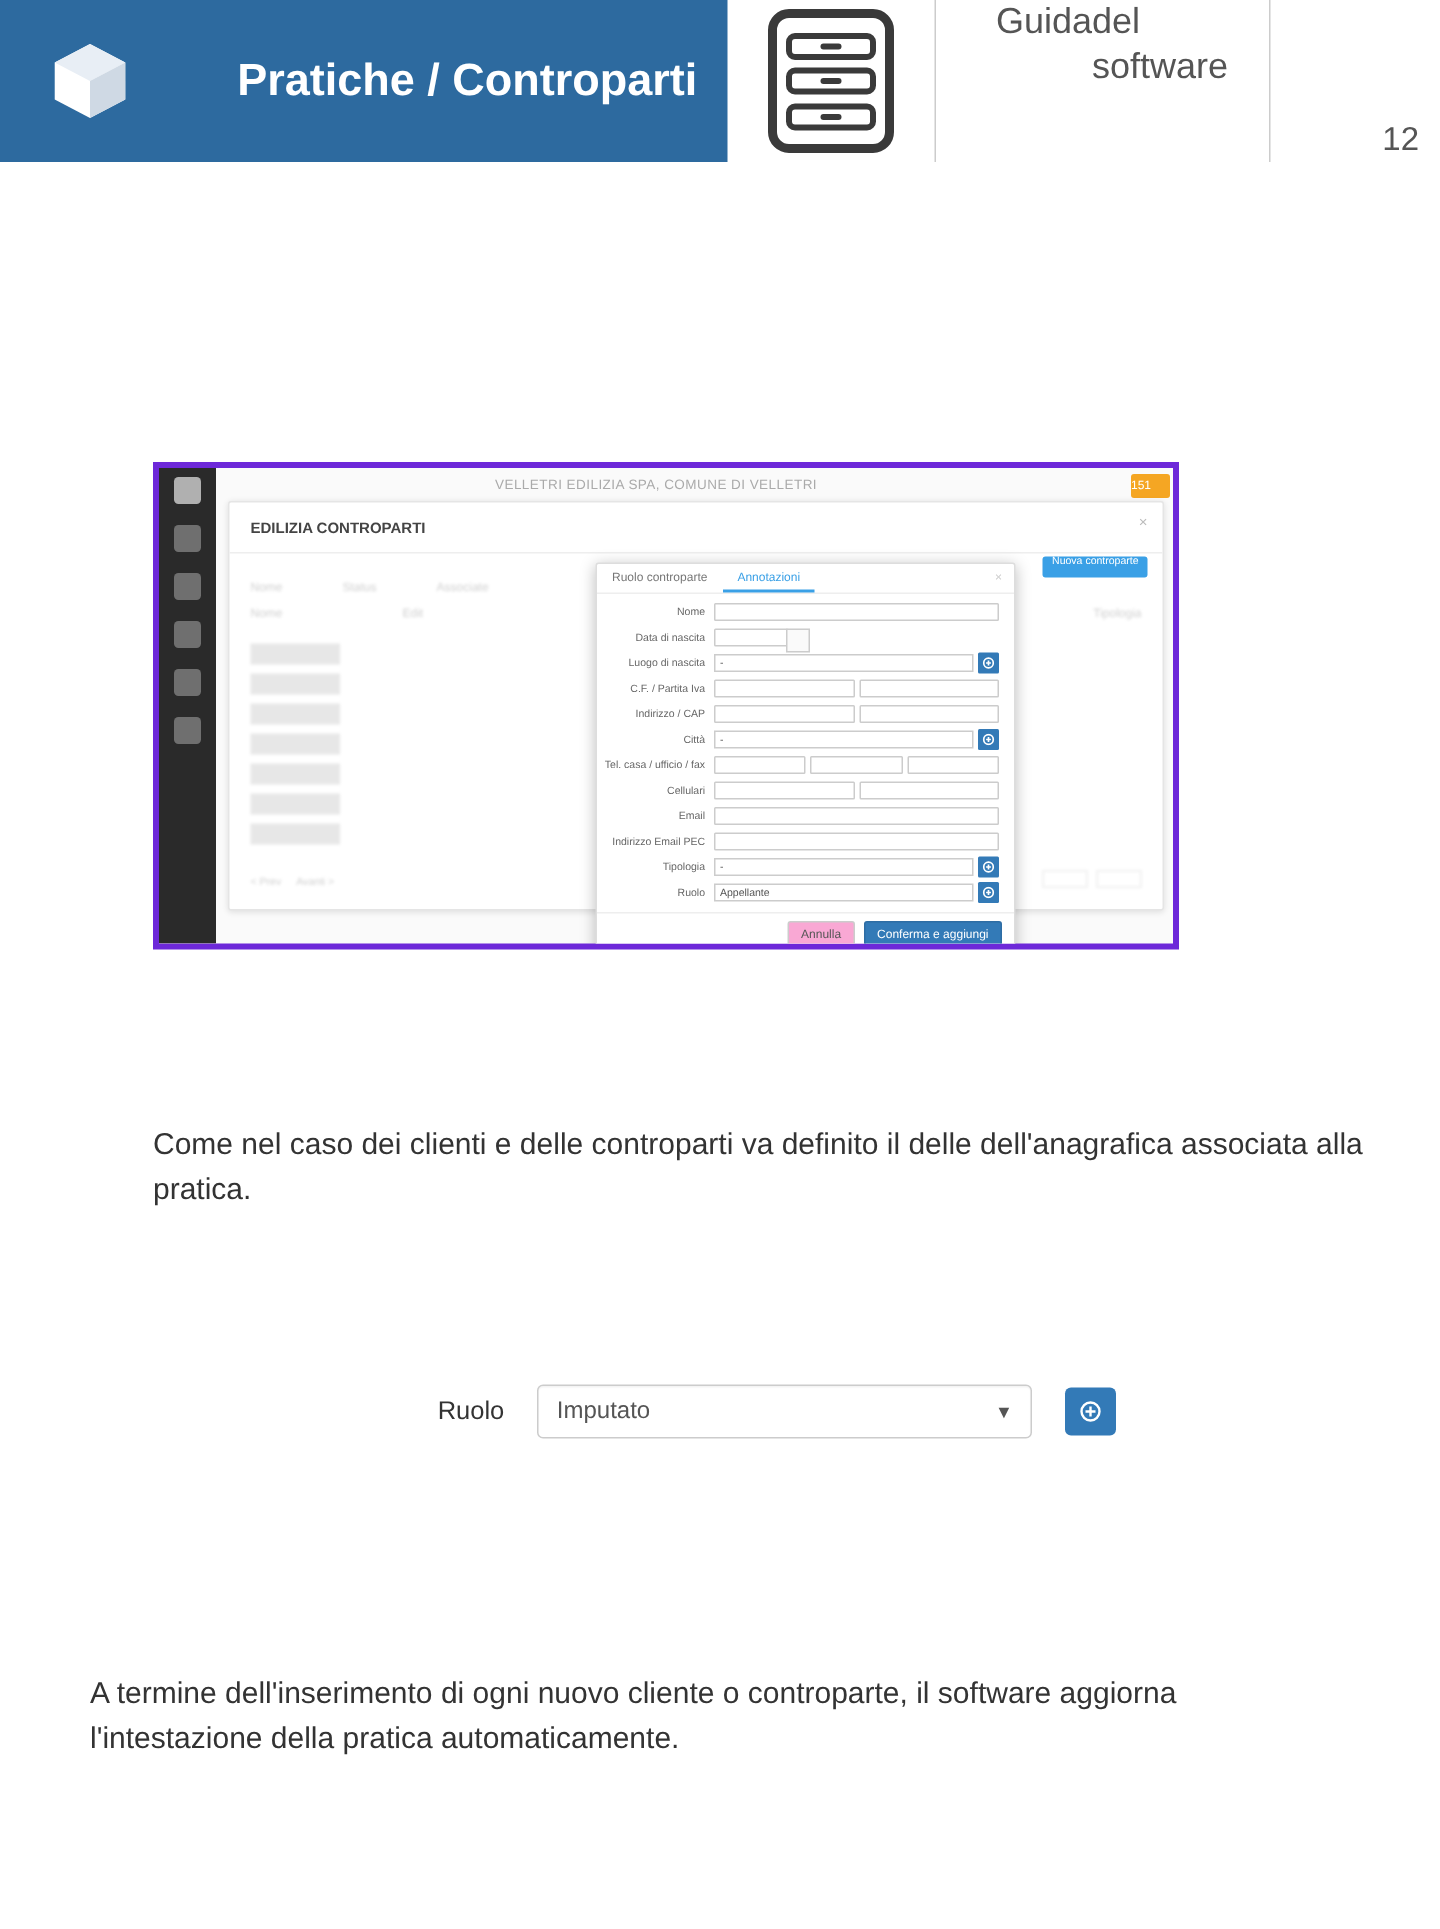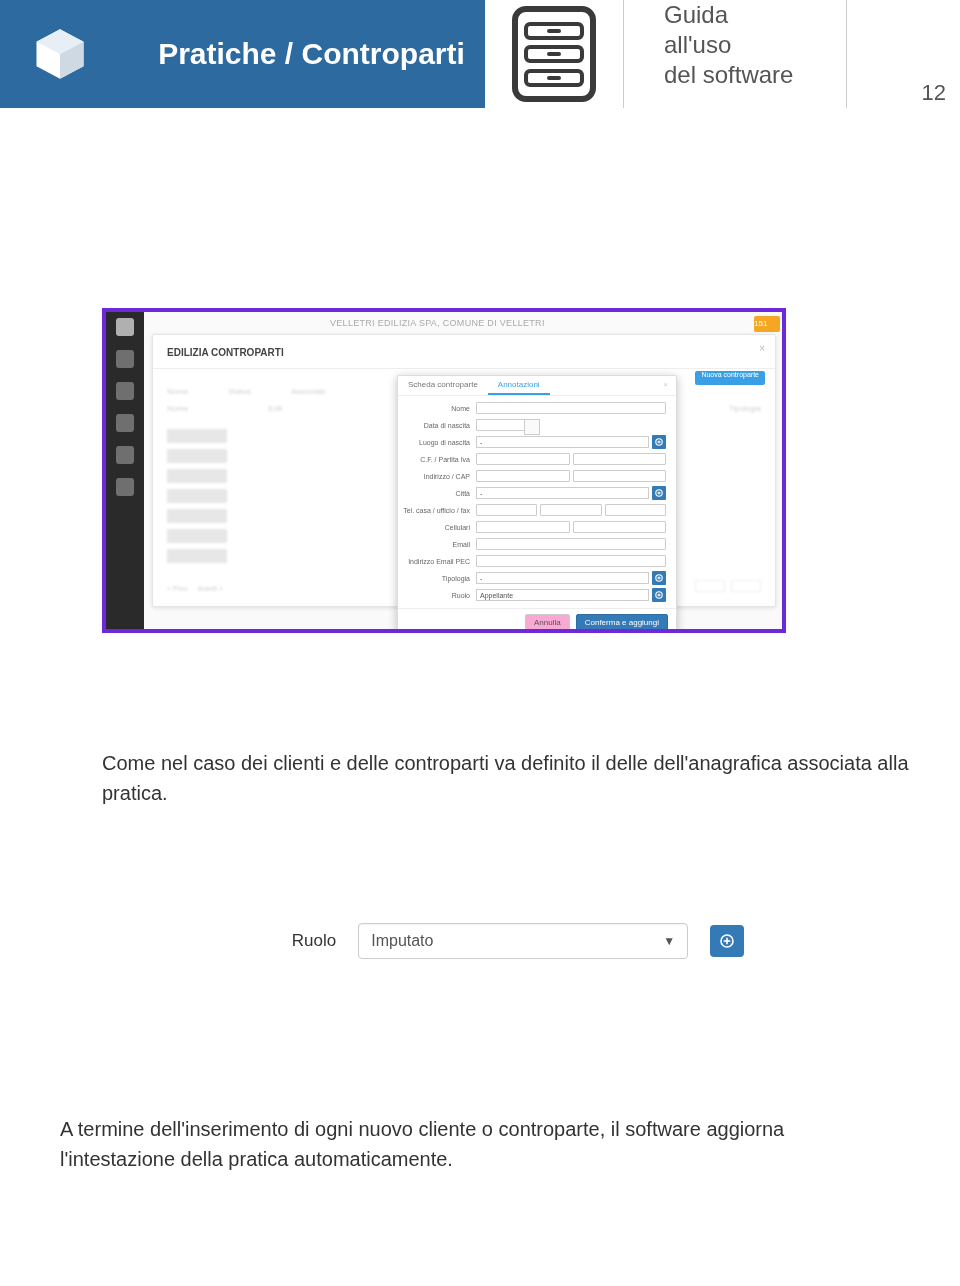--- a/index.html
+++ b/index.html
@@ -9,21 +9,21 @@
   .header { display: flex; align-items: stretch; height: 108px; }
   .logo-block { width: 120px; background: #2d6a9f; display: flex; align-items: center; justify-content: center; }
   .cube { width: 56px; height: 56px; position: relative; }
   .cube svg { width: 100%; height: 100%; fill: #fff; }
   .title-block { background: #2d6a9f; flex: 0 0 365px; display: flex; align-items: center; padding-left: 18px; justify-content: center; }
   .title-block span { color: #fff; font-size: 30px; font-weight: bold; }
   .cabinet-block { flex: 0 0 138px; display: flex; align-items: center; justify-content: center; }
   .cabinet { width: 84px; height: 96px; border: 6px solid #3a3a3a; border-radius: 14px; display: flex; flex-direction: column; justify-content: space-evenly; padding: 4px 6px; }
   .drawer { height: 18px; border: 4px solid #3a3a3a; border-radius: 6px; position: relative; }
   .drawer::after { content: ""; position: absolute; left: 50%; top: 50%; transform: translate(-50%,-50%); width: 14px; height: 4px; background: #3a3a3a; border-radius: 2px; }
-  .guide-block { flex: 0 0 224px; border-left: 1px solid #ccc; border-right: 1px solid #ccc; display: flex; flex-direction: column; justify-content: flex-start; padding-left: 40px; font-size: 24px; line-height: 1.25; color: #555; }
+  .guide-block { flex: 0 0 224px; border-left: 1px solid #ccc; border-right: 1px solid #ccc; display: flex; flex-direction: row; justify-content: flex-start; padding-left: 40px; font-size: 24px; line-height: 1.25; color: #555; }
   .pagenum-block { flex: 1; display: flex; align-items: flex-end; justify-content: flex-end; padding: 0 14px 2px 0; font-size: 22px; color: #555; }
 
   
   .shot-outer { margin: 200px 0 0 102px; width: 684px; height: 325px; background: #fafafa; border: 4px solid #6d28d9; position: relative; overflow: hidden; }
   .shot-sidebar { position: absolute; left: 0; top: 0; bottom: 0; width: 38px; background: #2a2a2a; display: flex; flex-direction: column; align-items: center; padding-top: 6px; gap: 14px; }
   .sb-ic { width: 18px; height: 18px; background: #9e9e9e; border-radius: 3px; opacity: .6; }
   .sb-ic.first { background: #bfbfbf; opacity: .9; }
   .shot-blurbar { position: absolute; left: 38px; top: 0; width: 520px; height: 22px; color: #aaa; font-size: 9px; padding: 6px 0 0 186px; letter-spacing: .3px; white-space: nowrap; }
   .shot-orange { position: absolute; right: 2px; top: 4px; width: 26px; height: 16px; background: #f5a623; border-radius: 2px; color: #fff; font-size: 8px; text-align: left; line-height: 16px; }
   .selector-panel { position: absolute; left: 46px; top: 22px; right: 6px; bottom: 22px; background: #fff; border: 1px solid #e5e5e5; border-radius: 2px; box-shadow: 0 1px 4px rgba(0,0,0,.12); }
@@ -92,21 +92,20 @@
   </div>
   <div class="cabinet-block">
     <div class="cabinet">
       <div class="drawer"></div>
         <div class="drawer"></div>
         <div class="drawer"></div>
     </div>
   </div>
   <div class="guide-block">
     <div>Guida</div>
-    <div>all'uso</div>
     <div>del software</div>
   </div>
   <div class="pagenum-block">12</div>
 </div>
 
 <div class="shot-outer">
   <div class="shot-sidebar">
     <div class="sb-ic first"></div>
     <div class="sb-ic"></div>
     <div class="sb-ic"></div>
@@ -150,21 +149,21 @@
           <span>Avanti &gt;</span>
         </div>
       <div class="back-foot-r">
           <div></div>
           <div></div>
         </div>
     </div>
 
     <div class="inner-modal">
       <div class="im-tabs">
-        <div class="im-tab">Scheda controparte</div>
+        <div class="im-tab">Ruolo controparte</div>
         <div class="im-tab active">Annotazioni</div>
         <div class="im-close">×</div>
       </div>
       <div class="im-body">
         <div class="im-row">
             <div class="im-lbl">Nome</div>
             <div class="im-fld"></div>
           </div>
         <div class="im-row">
             <div class="im-lbl">Data di nascita</div>

